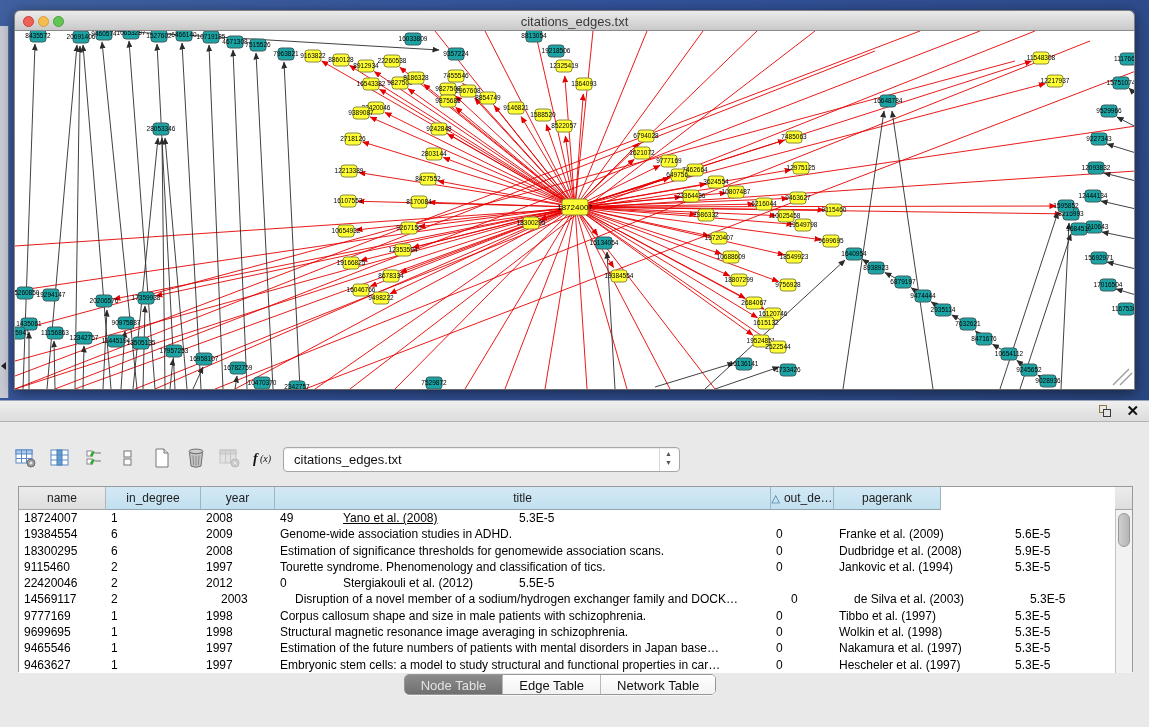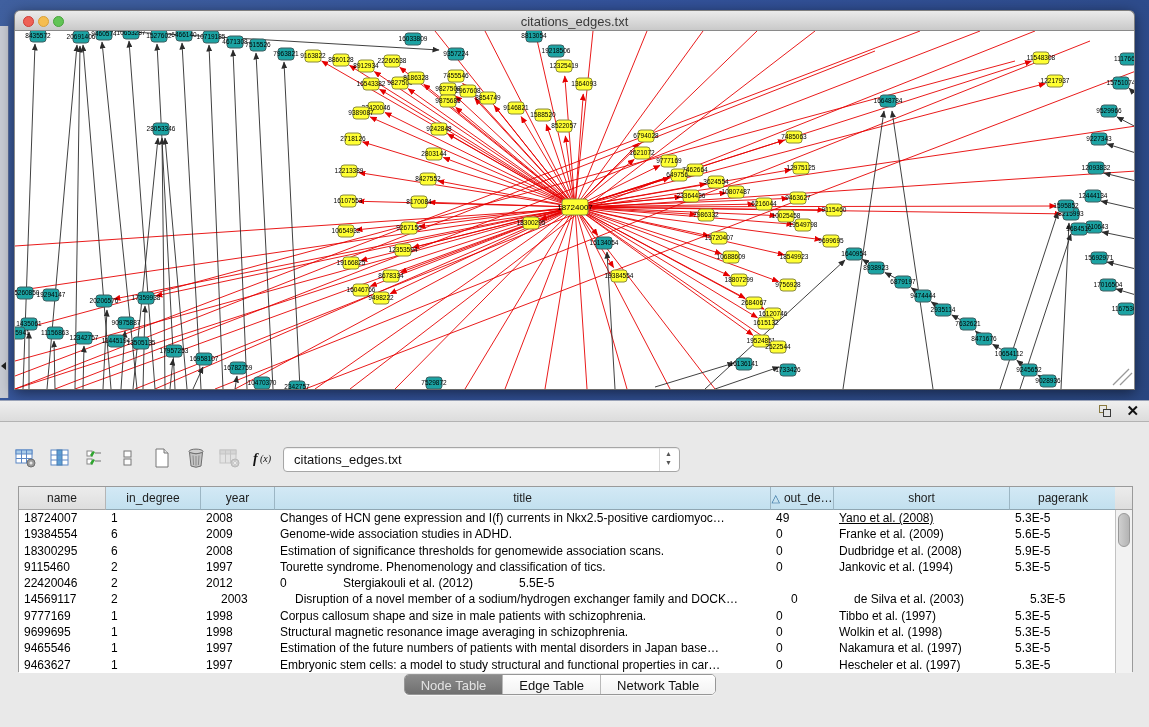--- a/index.html
+++ b/index.html
@@ -634,34 +634,30 @@
           <div class="th" style="width: 74px;">
             <span>year</span>
           </div>
           <div class="th" style="width: 496px;">
             <span>title</span>
           </div>
           <div class="th" style="width: 63px;">
             <span class="sort">△</span>
             <span>out_de…</span>
           </div>
-          <div class="th" style="width: 176px;">
-            <span>short</span>
-          </div>
           <div class="th" style="width: 107px; align-items: center;">
             <span>pagerank</span>
           </div>
         </div>
       <div class="head-corner"></div>
       <div class="tbl-body" id="tbl-body">
           <div class="tr">
             <div class="td" style="width: 87px;">18724007</div>
             <div class="td" style="width: 95px;">1</div>
             <div class="td" style="width: 74px;">2008</div>
-            <div class="td" style="width: 496px;">Changes of HCN gene expression and I(f) currents in Nkx2.5-positive cardiomyoc…</div>
             <div class="td" style="width: 63px;">49</div>
             <div class="td" style="width: 176px; text-decoration: underline;">Yano et al. (2008)</div>
             <div class="td" style="width: 107px;">5.3E-5</div>
           </div>
           <div class="tr">
             <div class="td" style="width: 87px;">19384554</div>
             <div class="td" style="width: 95px;">6</div>
             <div class="td" style="width: 74px;">2009</div>
             <div class="td" style="width: 496px;">Genome-wide association studies in ADHD.</div>
             <div class="td" style="width: 63px;">0</div>

